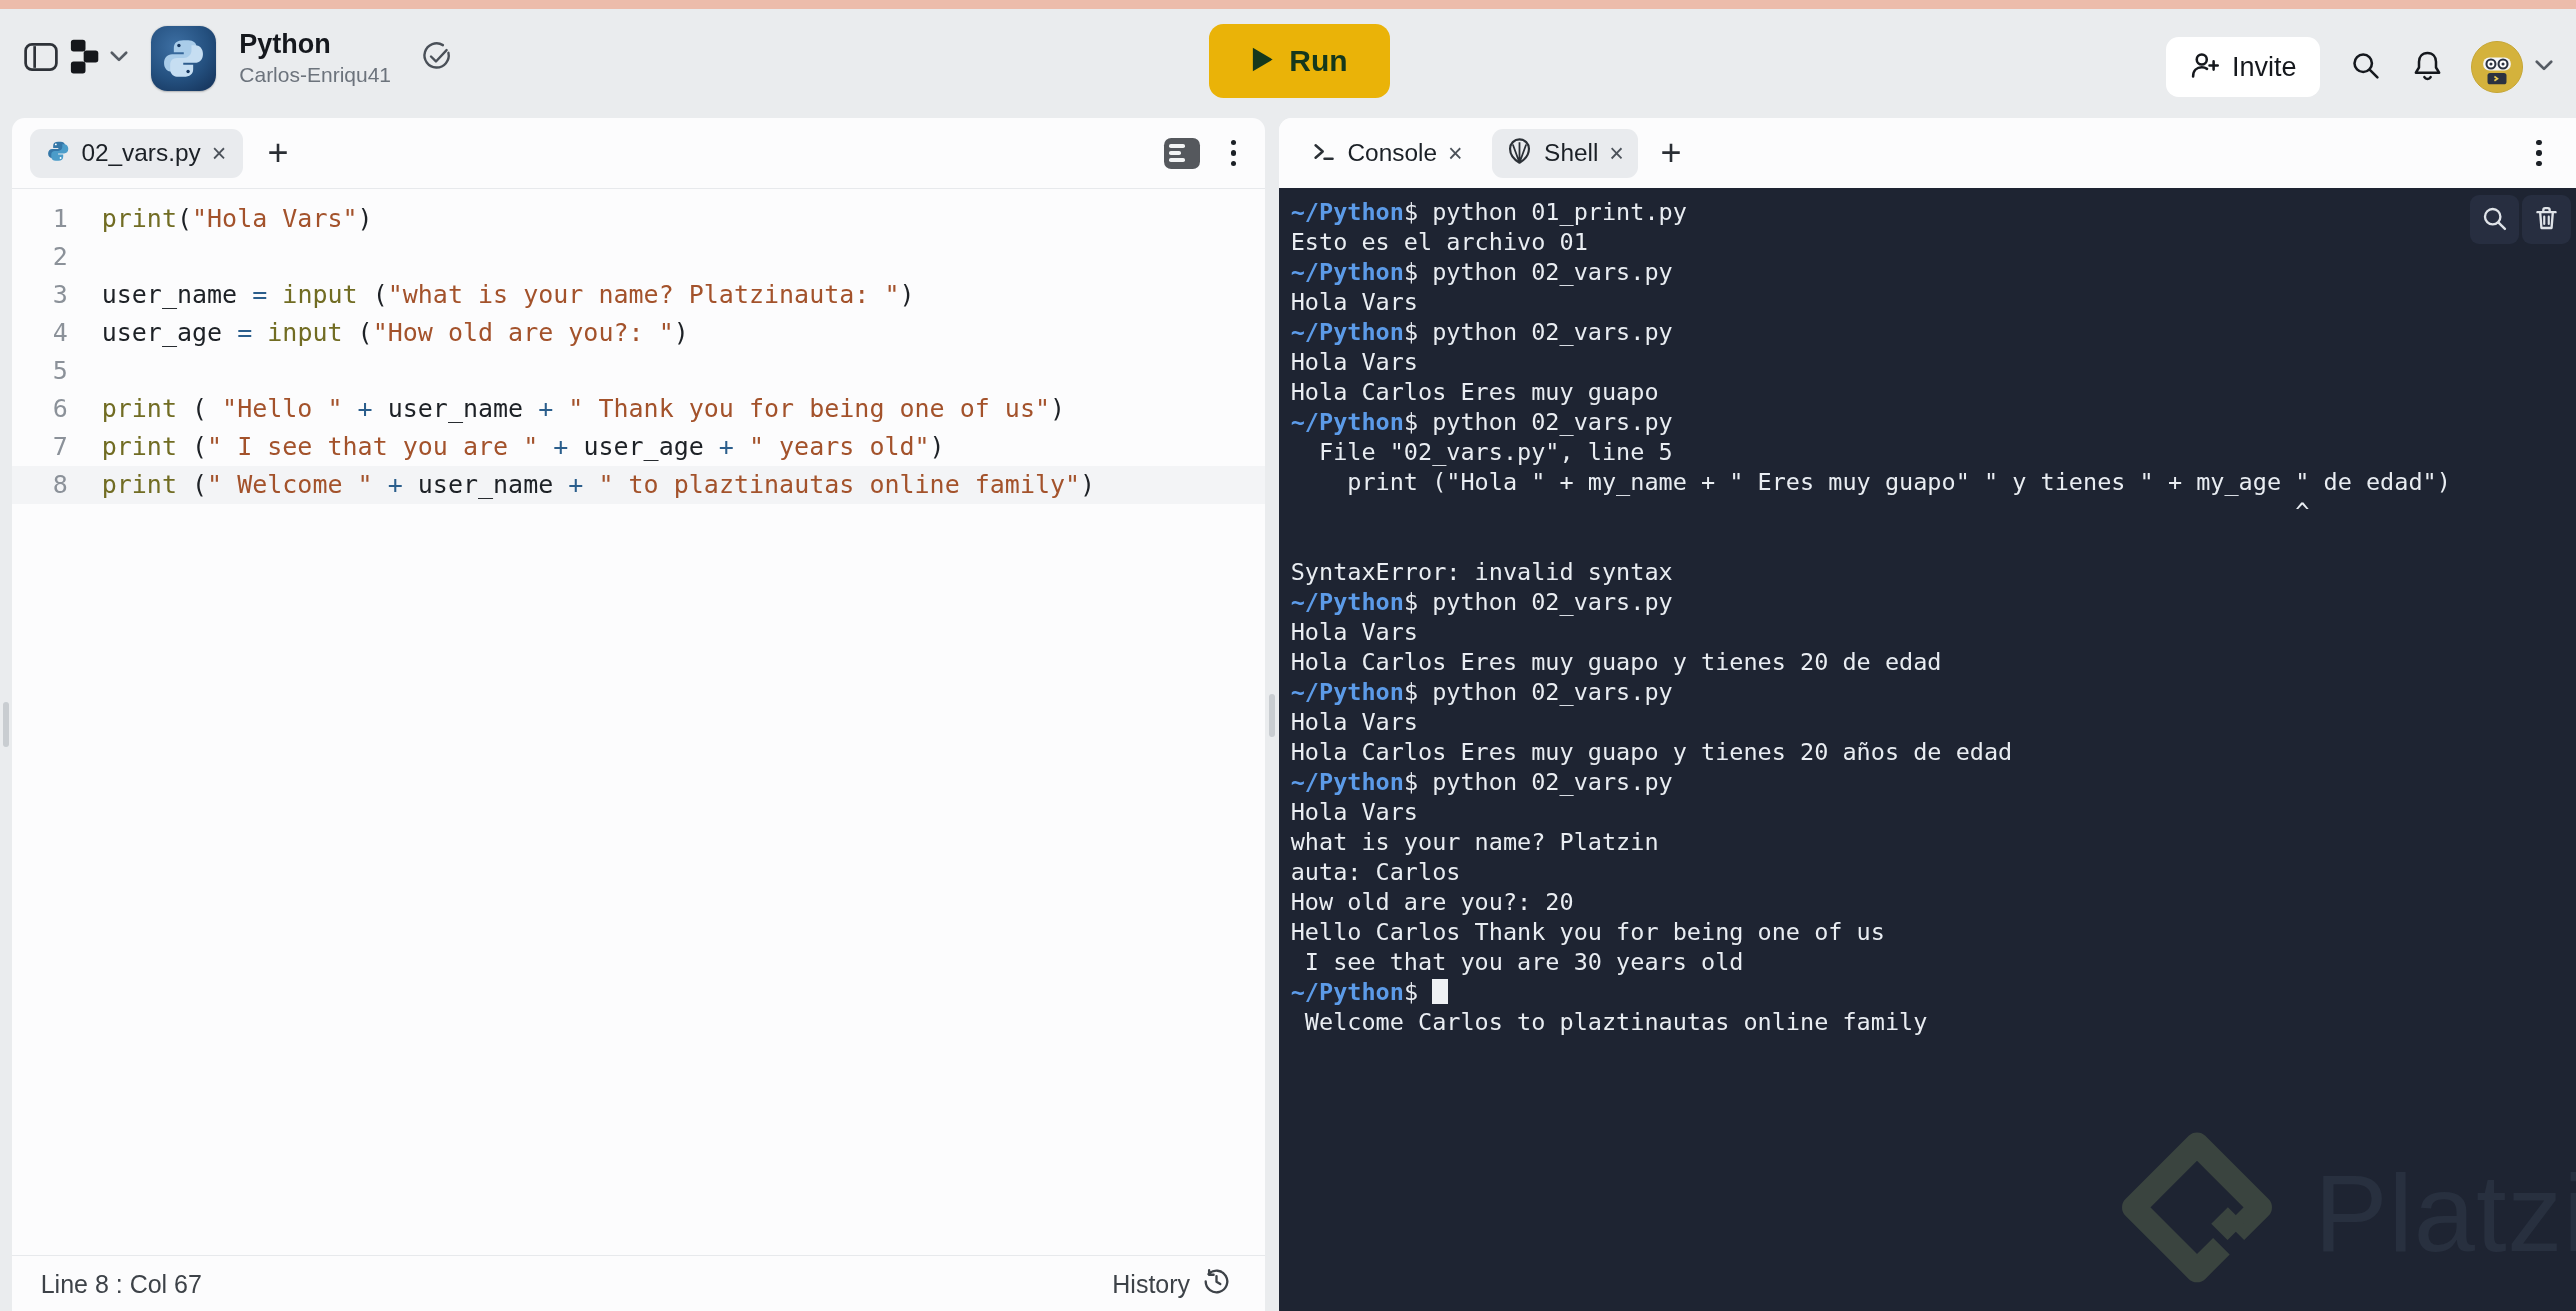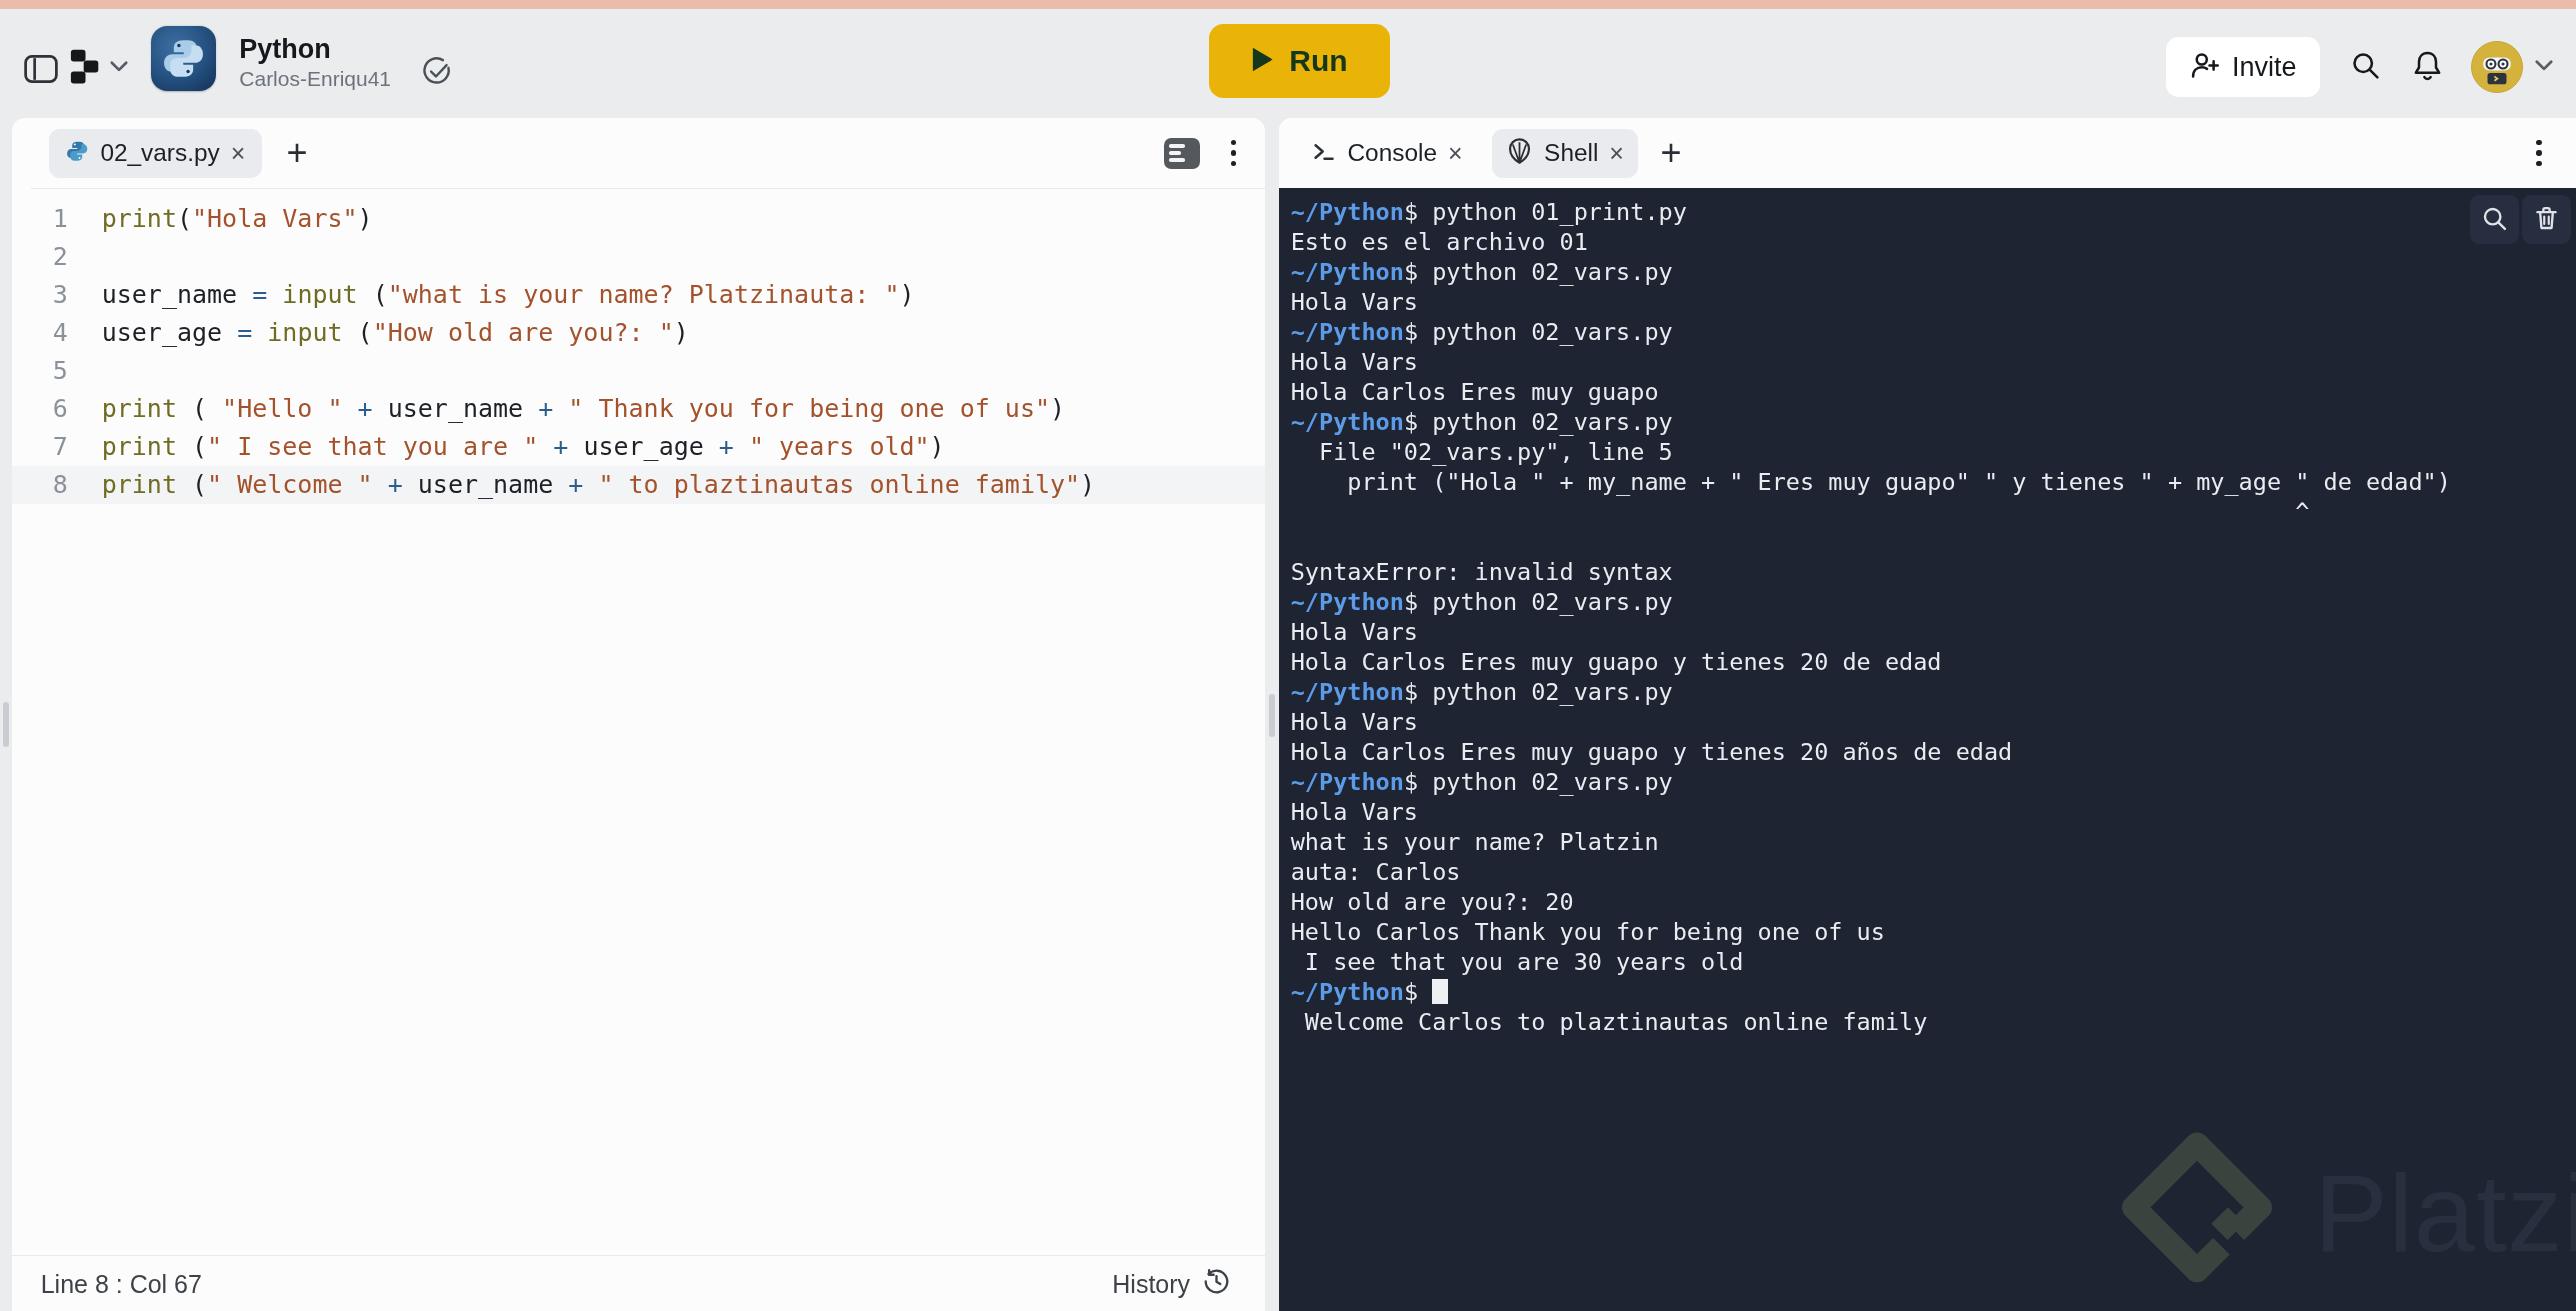--- a/index.html
+++ b/index.html
@@ -3,21 +3,21 @@
 <meta charset="utf-8">
 <style>
   html,body{margin:0;padding:0;}
   body{width:2576px;height:1312px;overflow:hidden;background:#eaecee;
        font-family:"Liberation Sans",sans-serif;-webkit-font-smoothing:antialiased;}
   .screen{position:relative;width:2576px;height:1312px;background:#eaecee;overflow:hidden;}
 
   
   .top-strip{position:absolute;left:0;top:0;width:100%;height:9px;background:#ecbcab;}
   .topbar{position:absolute;left:0;top:9px;width:100%;height:98px;display:flex;align-items:center;}
-  .tb-left{display:flex;align-items:flex-end;padding-left:22px;gap:9px;}
+  .tb-left{display:flex;align-items:center;padding-left:22px;gap:9px;}
   .icon-btn{display:flex;align-items:center;justify-content:center;background:none;border:none;padding:0;cursor:pointer;}
   .proj-icon{width:65px;height:65px;border-radius:16.3px;margin-left:12.6px;
              background:radial-gradient(circle at 38% 32%, #3d6fa3 0%, #24507f 55%, #132f55 100%);
              display:flex;align-items:center;justify-content:center;box-shadow:0 0.9px 1.8px rgba(0,0,0,.25);}
   .proj-meta{margin-left:14.5px;line-height:1.1;}
   .proj-title{font-size:27px;font-weight:700;color:#15181d;}
   .proj-sub{font-size:21px;color:#6c737c;margin-top:2.7px;}
   .check-icon{margin-left:20px;}
   .run-btn{position:absolute;left:1209px;top:15.4px;width:181px;height:74px;border:none;border-radius:14.5px;
            background:#eab308;display:flex;align-items:center;justify-content:center;gap:14.5px;cursor:pointer;}
@@ -35,21 +35,21 @@
   .main{position:absolute;left:0;top:107px;right:0;bottom:0;}
   .gutter-handle{position:absolute;width:6.3px;border-radius:3.6px;background:#c9cdd1;}
   .left-gutter{position:absolute;left:0;top:0;bottom:0;width:11.7px;}
   .left-gutter .gutter-handle{left:2.7px;top:595px;height:45px;}
   .mid-gutter{position:absolute;left:1265px;top:0;bottom:0;width:13.6px;}
   .mid-gutter .gutter-handle{left:3.6px;top:587px;height:43px;}
 
   
   .editor-panel{position:absolute;left:11.7px;width:1253px;top:11px;bottom:0;background:#fcfcfd;
                 border-radius:12.6px 12.6px 0 0;display:flex;flex-direction:column;overflow:hidden;}
-  .editor-tabbar{height:70px;display:flex;align-items:center;padding:0 18px;border-bottom:1.8px solid #e7e9ec;flex:none;margin-left:19px;}
+  .editor-tabbar{height:70px;display:flex;align-items:center;padding:0 18px;border-bottom:1.8px solid #e7e9ec;flex:none;}
   .tab-pill{display:flex;align-items:center;gap:11px;background:#e9ebee;border-radius:11px;height:49px;padding:0 16.3px;cursor:pointer;}
   .tab-label{font-size:24.4px;color:#1b2026;}
   .tab-close{font-size:25px;color:#4c525a;line-height:1;cursor:pointer;}
   .tab-plus{font-size:36px;color:#2a2e34;margin-left:25px;line-height:1;cursor:pointer;font-weight:300;}
   .tabbar-spacer{flex:1;}
   .format-icon{width:31px;height:31px;background:#55585d;border-radius:7.2px;display:flex;flex-direction:column;
                justify-content:center;gap:3.6px;padding-left:5.4px;cursor:pointer;}
   .format-icon i{display:block;height:3.6px;background:#f2f3f4;border-radius:1.8px;}
   .format-icon i:nth-child(1){width:16.3px;}.format-icon i:nth-child(2){width:11.7px;}.format-icon i:nth-child(3){width:16.3px;}
   .kebab{display:flex;flex-direction:column;gap:5.4px;cursor:pointer;padding:3.6px;}

